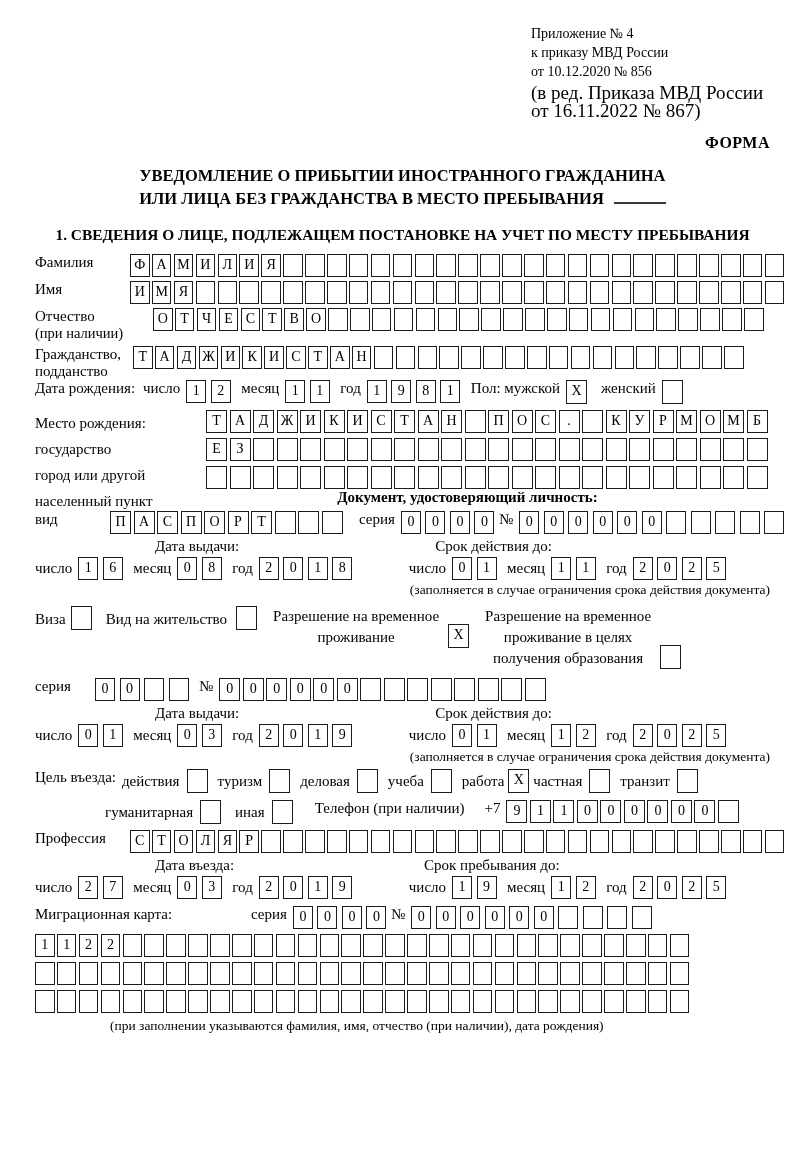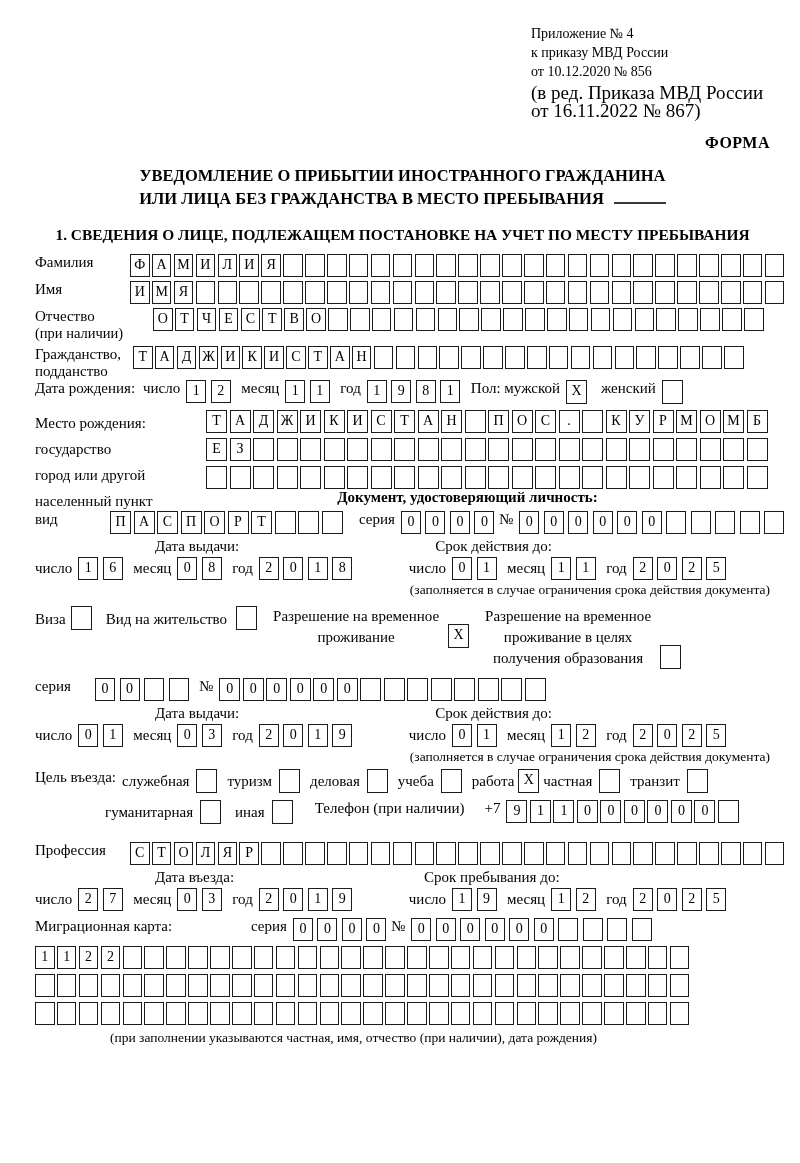--- a/index.html
+++ b/index.html
@@ -237,21 +237,21 @@
         <span class="dlab gap6">год</span>
         <span class="cells"><span class="box bd">2</span><span class="box bd">0</span><span class="box bd">2</span><span class="box bd">5</span></span>
       </span>
     </div>
 
     <div class="note">(заполняется в случае ограничения срока действия документа)</div>
 
     <div class="row" style="margin-top:4px;">
       <span class="lbl">Цель въезда:</span>
       <span class="chk gap6">
-        <span>служебная</span>
+        <span>действия</span>
         <span class="cells"><span class="box bc"></span></span>
       </span>
       <span class="chk gap10">
         <span>туризм</span>
         <span class="cells"><span class="box bc"></span></span>
       </span>
       <span class="chk gap10">
         <span>деловая</span>
         <span class="cells"><span class="box bc"></span></span>
       </span>
@@ -280,21 +280,21 @@
       </span>
       <span class="chk gap14">
         <span>иная</span>
         <span class="cells"><span class="box bc"></span></span>
       </span>
       <span style="margin-left:22px">Телефон (при наличии)</span>
       <span style="margin-left:20px">+7</span>
       <span class="cells gap6"><span class="box bw">9</span><span class="box bw">1</span><span class="box bw">1</span><span class="box bw">0</span><span class="box bw">0</span><span class="box bw">0</span><span class="box bw">0</span><span class="box bw">0</span><span class="box bw">0</span><span class="box bw"></span></span>
     </div>
 
-    <div class="row" style="margin-top:18px;">
+    <div class="row" style="margin-top:6px;">
       <span class="lbl w95">Профессия</span>
       <span class="cells"><span class="box">С</span><span class="box">Т</span><span class="box">О</span><span class="box">Л</span><span class="box">Я</span><span class="box">Р</span><span class="box"></span><span class="box"></span><span class="box"></span><span class="box"></span><span class="box"></span><span class="box"></span><span class="box"></span><span class="box"></span><span class="box"></span><span class="box"></span><span class="box"></span><span class="box"></span><span class="box"></span><span class="box"></span><span class="box"></span><span class="box"></span><span class="box"></span><span class="box"></span><span class="box"></span><span class="box"></span><span class="box"></span><span class="box"></span><span class="box"></span><span class="box"></span></span>
     </div>
 
     <div class="date-labels">
       <span class="dl1">Дата въезда:</span>
       <span class="dl2b">Срок пребывания до:</span>
     </div>
 
     <div class="row" style="margin-top:2px;">
@@ -322,18 +322,18 @@
       <span class="cells"><span class="box bd">0</span><span class="box bd">0</span><span class="box bd">0</span><span class="box bd">0</span></span>
       <span class="dlab">№</span>
       <span class="cells"><span class="box bd">0</span><span class="box bd">0</span><span class="box bd">0</span><span class="box bd">0</span><span class="box bd">0</span><span class="box bd">0</span><span class="box bd"></span><span class="box bd"></span><span class="box bd"></span><span class="box bd"></span></span>
     </div>
 
     <div class="rep-block">
       <div class="rep-rows">
         <span class="cells"><span class="box">1</span><span class="box">1</span><span class="box">2</span><span class="box">2</span><span class="box"></span><span class="box"></span><span class="box"></span><span class="box"></span><span class="box"></span><span class="box"></span><span class="box"></span><span class="box"></span><span class="box"></span><span class="box"></span><span class="box"></span><span class="box"></span><span class="box"></span><span class="box"></span><span class="box"></span><span class="box"></span><span class="box"></span><span class="box"></span><span class="box"></span><span class="box"></span><span class="box"></span><span class="box"></span><span class="box"></span><span class="box"></span><span class="box"></span><span class="box"></span></span>
         <span class="cells"><span class="box"></span><span class="box"></span><span class="box"></span><span class="box"></span><span class="box"></span><span class="box"></span><span class="box"></span><span class="box"></span><span class="box"></span><span class="box"></span><span class="box"></span><span class="box"></span><span class="box"></span><span class="box"></span><span class="box"></span><span class="box"></span><span class="box"></span><span class="box"></span><span class="box"></span><span class="box"></span><span class="box"></span><span class="box"></span><span class="box"></span><span class="box"></span><span class="box"></span><span class="box"></span><span class="box"></span><span class="box"></span><span class="box"></span><span class="box"></span></span>
         <span class="cells"><span class="box"></span><span class="box"></span><span class="box"></span><span class="box"></span><span class="box"></span><span class="box"></span><span class="box"></span><span class="box"></span><span class="box"></span><span class="box"></span><span class="box"></span><span class="box"></span><span class="box"></span><span class="box"></span><span class="box"></span><span class="box"></span><span class="box"></span><span class="box"></span><span class="box"></span><span class="box"></span><span class="box"></span><span class="box"></span><span class="box"></span><span class="box"></span><span class="box"></span><span class="box"></span><span class="box"></span><span class="box"></span><span class="box"></span><span class="box"></span></span>
-        <div class="rep-note">(при заполнении указываются частная, имя, отчество (при наличии), дата рождения)</div>
+        <div class="rep-note">(при заполнении указываются фамилия, имя, отчество (при наличии), дата рождения)</div>
       </div>
     </div>
 
   </div>
 </div>
 
 </body></html>

